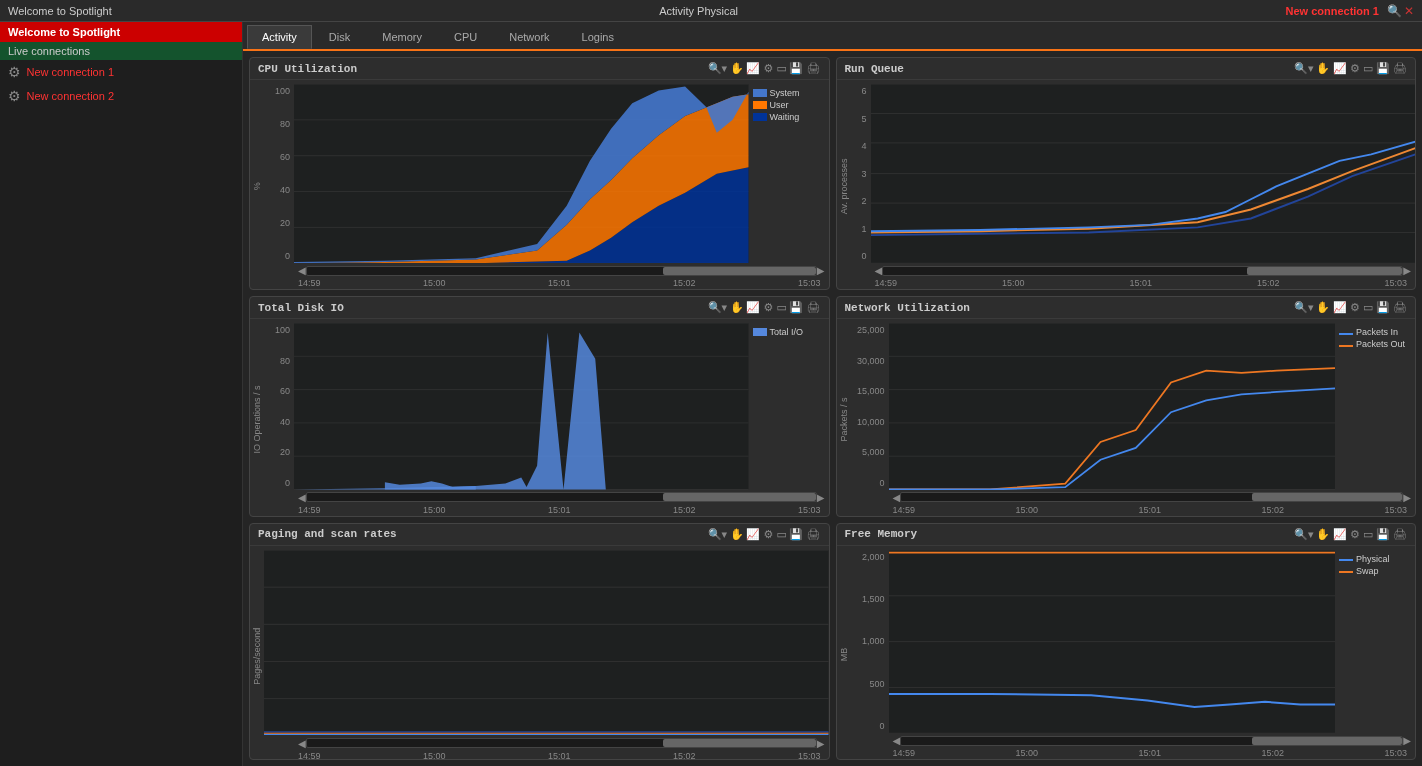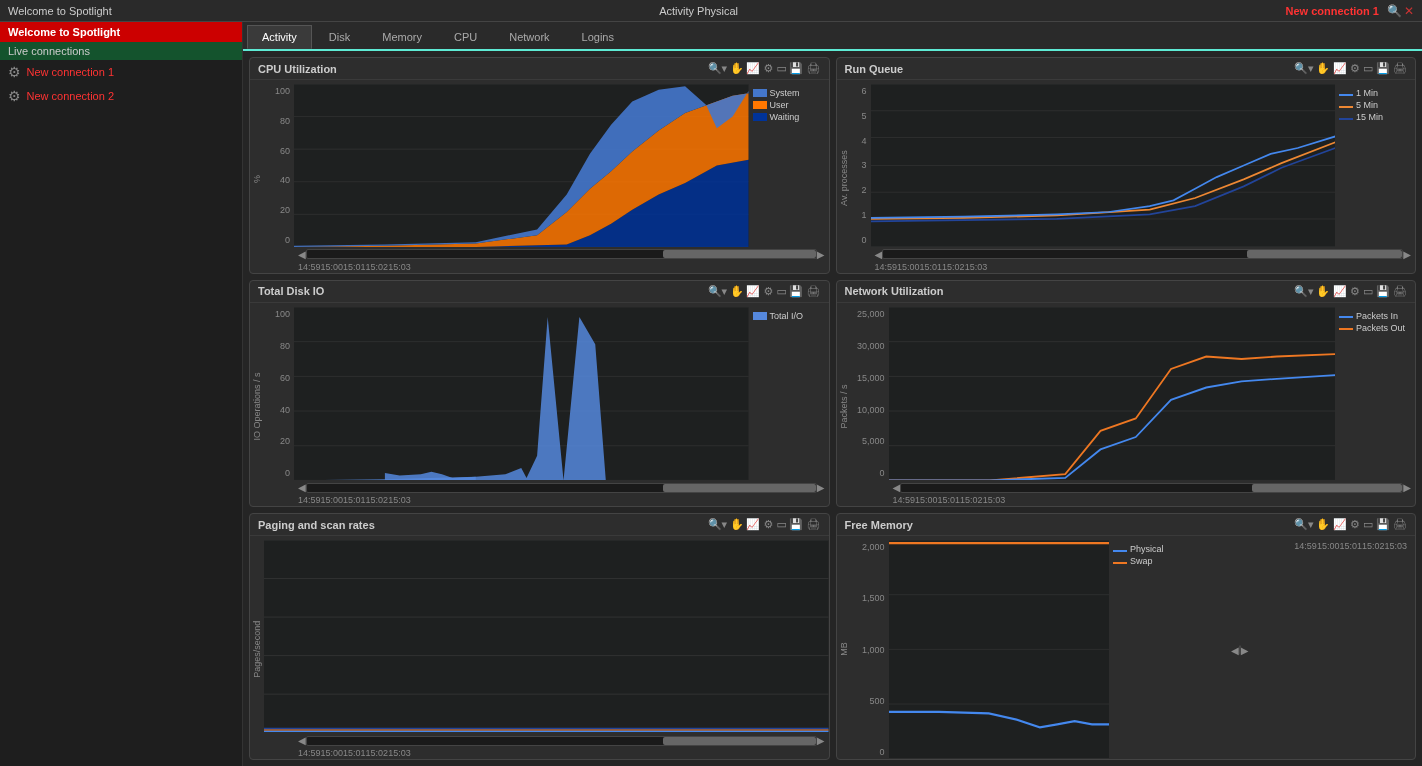--- a/index.html
+++ b/index.html
@@ -55,21 +55,21 @@
       flex: 1;
       display: flex;
       flex-direction: column;
       overflow: hidden;
       background: #252525;
     }
 
     .tab-bar {
       display: flex;
       background: #2a2a2a;
-      border-bottom: 2px solid #5eead4;
+      border-bottom: 2px solid #f97316;
       padding: 0 4px;
     }
     .tab {
       padding: 5px 14px;
       cursor: pointer;
       color: #aaa;
       border: 1px solid transparent;
       border-bottom: none;
       font-size: 11px;
       margin-right: 2px;
@@ -101,21 +101,21 @@
       min-height: 210px;
     }
 
     .chart-header {
       display: flex;
       align-items: center;
       justify-content: space-between;
       padding: 4px 8px;
       border-bottom: 1px solid #3a3a3a;
     }
-    .chart-title { color: #ccc; font-size: 11px; font-weight: bold; }
+    .chart-title { color: #ccc; font-size: 11px; font-weight: bold; font-family: Liberation Mono, monospace; }
     .chart-controls { display: flex; gap: 3px; align-items: center; }
     .chart-control-btn { color: #888; font-size: 11px; cursor: pointer; }
 
     .chart-body {
       flex: 1;
       display: flex;
       position: relative;
       padding: 4px 0 0 0;
     }
 
@@ -154,21 +154,21 @@
       right: 0;
       top: 0;
       width: 30%;
       height: 100%;
       background: #666;
       border-radius: 2px;
     }
 
     .time-labels {
       display: flex;
-      justify-content: flex-start;
+      justify-content: space-between;
       padding: 1px 8px;
       font-size: 9px;
       color: #888;
     }
 
     svg { width: 100%; height: 100%; }
 
     .chart-svg-area {
       flex: 1;
       position: relative;
@@ -330,34 +330,20 @@
                   <line x1="0" y1="93" x2="430" y2="93" stroke="#3a3a3a" stroke-width="0.5"></line>
                   <line x1="0" y1="116" x2="430" y2="116" stroke="#3a3a3a" stroke-width="0.5"></line>
                   <line x1="0" y1="140" x2="430" y2="140" stroke="#3a3a3a" stroke-width="0.5"></line>
 
                   <polyline points="0,118 86,117 172,116 258,112 300,105 345,88 380,72 430,55" fill="none" stroke="#224499" stroke-width="1.5"></polyline>
 
                   <polyline points="0,116 86,115 172,113 258,108 300,98 345,82 380,68 430,50" fill="none" stroke="#ee8833" stroke-width="1.5"></polyline>
 
                   <polyline points="0,115 86,114 172,112 220,110 258,105 280,100 300,90 320,80 345,70 370,60 395,55 430,45" fill="none" stroke="#4488ee" stroke-width="1.5"></polyline>
                 </svg>
-              </div>
-              <div class="chart-legend">
-                <div class="legend-item">
-                  <div class="legend-color" style="background:#4488ee;height:2px;width:14px;margin-top:3px"></div>
-                  <span>1 Min</span>
-                </div>
-                <div class="legend-item">
-                  <div class="legend-color" style="background:#ee8833;height:2px;width:14px;margin-top:3px"></div>
-                  <span>5 Min</span>
-                </div>
-                <div class="legend-item">
-                  <div class="legend-color" style="background:#224499;height:2px;width:14px;margin-top:3px"></div>
-                  <span>15 Min</span>
-                </div>
               </div>
             </div>
             <div style="display:flex;align-items:center;padding:2px 4px 1px 24px">
               <span style="color:#888;font-size:10px;cursor:pointer">◀</span>
               <div class="scroll-track">
                   <div class="scroll-thumb"></div>
                 </div>
               <span style="color:#888;font-size:10px;cursor:pointer">▶</span>
             </div>
             <div class="time-labels" style="padding-left:24px">
@@ -564,21 +550,21 @@
             <span class="chart-control-btn">✋</span>
             <span class="chart-control-btn">📈</span>
             <span class="chart-control-btn">⚙</span>
             <span class="chart-control-btn">▭</span>
             <span class="chart-control-btn">💾</span>
             <span class="chart-control-btn">🖨</span>
           </div>
         </div>
         <div class="chart-body">
           <div class="chart-y-label">MB</div>
-          <div style="display:flex;flex:1">
+          <div style="display:flex;flex-direction:column;flex:1">
             <div style="display:flex;flex:1">
               <div style="display:flex;flex-direction:column;justify-content:space-between;padding:2px 4px;font-size:9px;color:#888;width:38px;text-align:right">
                 <span>2,000</span>
                   <span>1,500</span>
                   <span>1,000</span>
                   <span>500</span>
                   <span>0</span>
               </div>
               <div class="chart-svg-area">
                 <svg viewBox="0 0 380 140" preserveAspectRatio="none" xmlns="http://www.w3.org/2000/svg">

